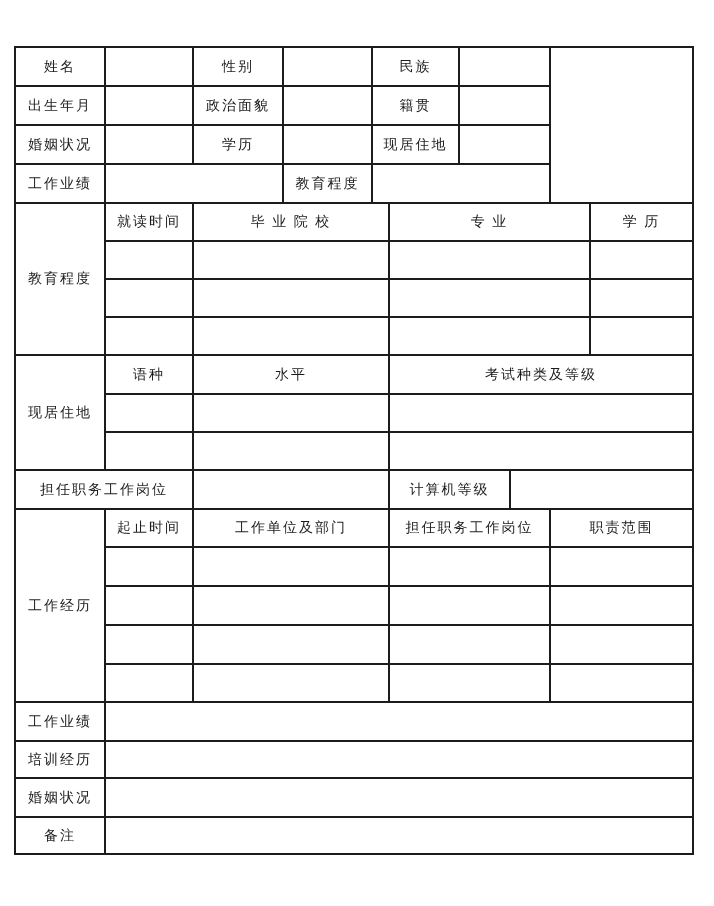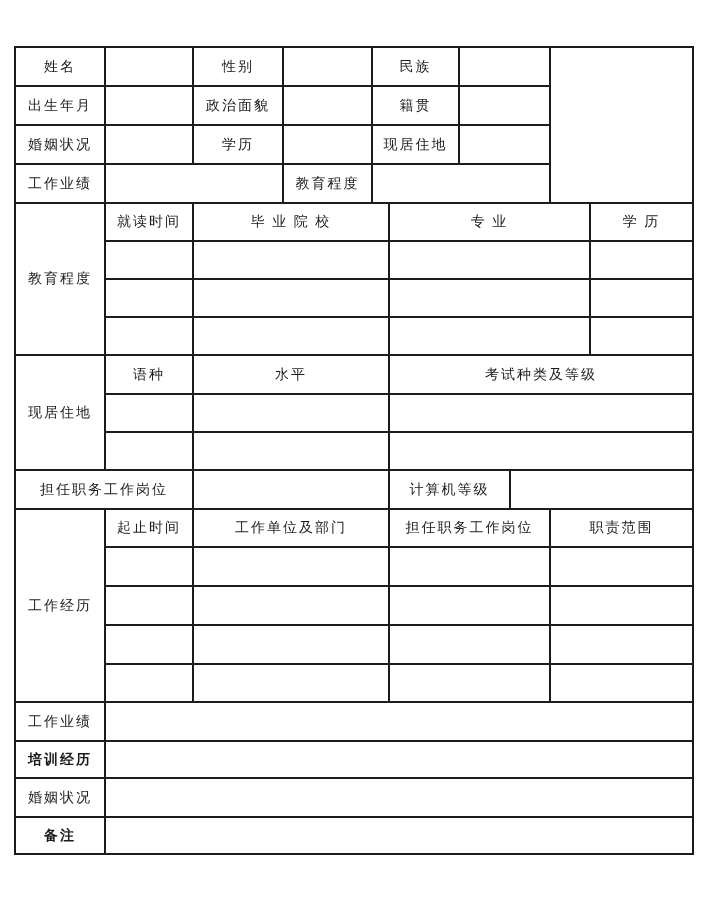--- a/index.html
+++ b/index.html
@@ -27,21 +27,21 @@
     text-align: center;
     vertical-align: middle;
     letter-spacing: 2px;
     overflow: hidden;
     white-space: nowrap;
     font-family: "Liberation Serif", serif;
   }
   td.inp { background: #ffffff; }
   tr.r39 { height: 39px; }
   tr.r38 { height: 38px; }
-  tr.r37 { height: 37px; font-weight: bold; }
+  tr.r37 { height: 37px; }
 </style>
 </head>
 <body>
 
 <table class="resume">
   <colgroup>
     <col style="width:90px">
       <col style="width:88px">
       <col style="width:90px">
     <col style="width:89px">

